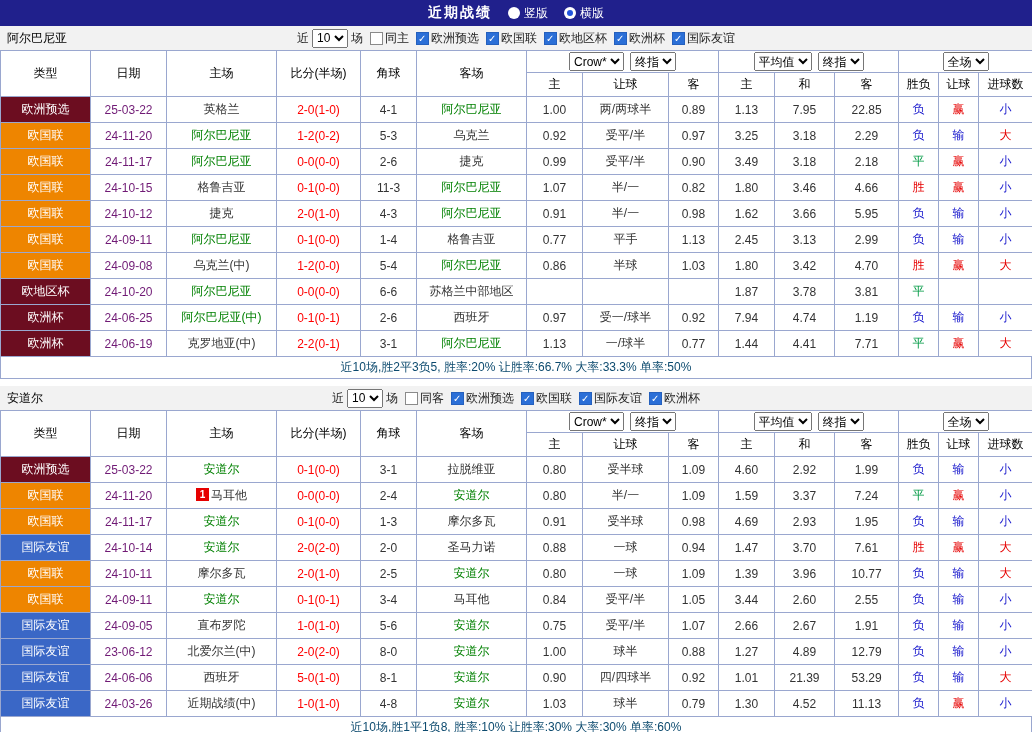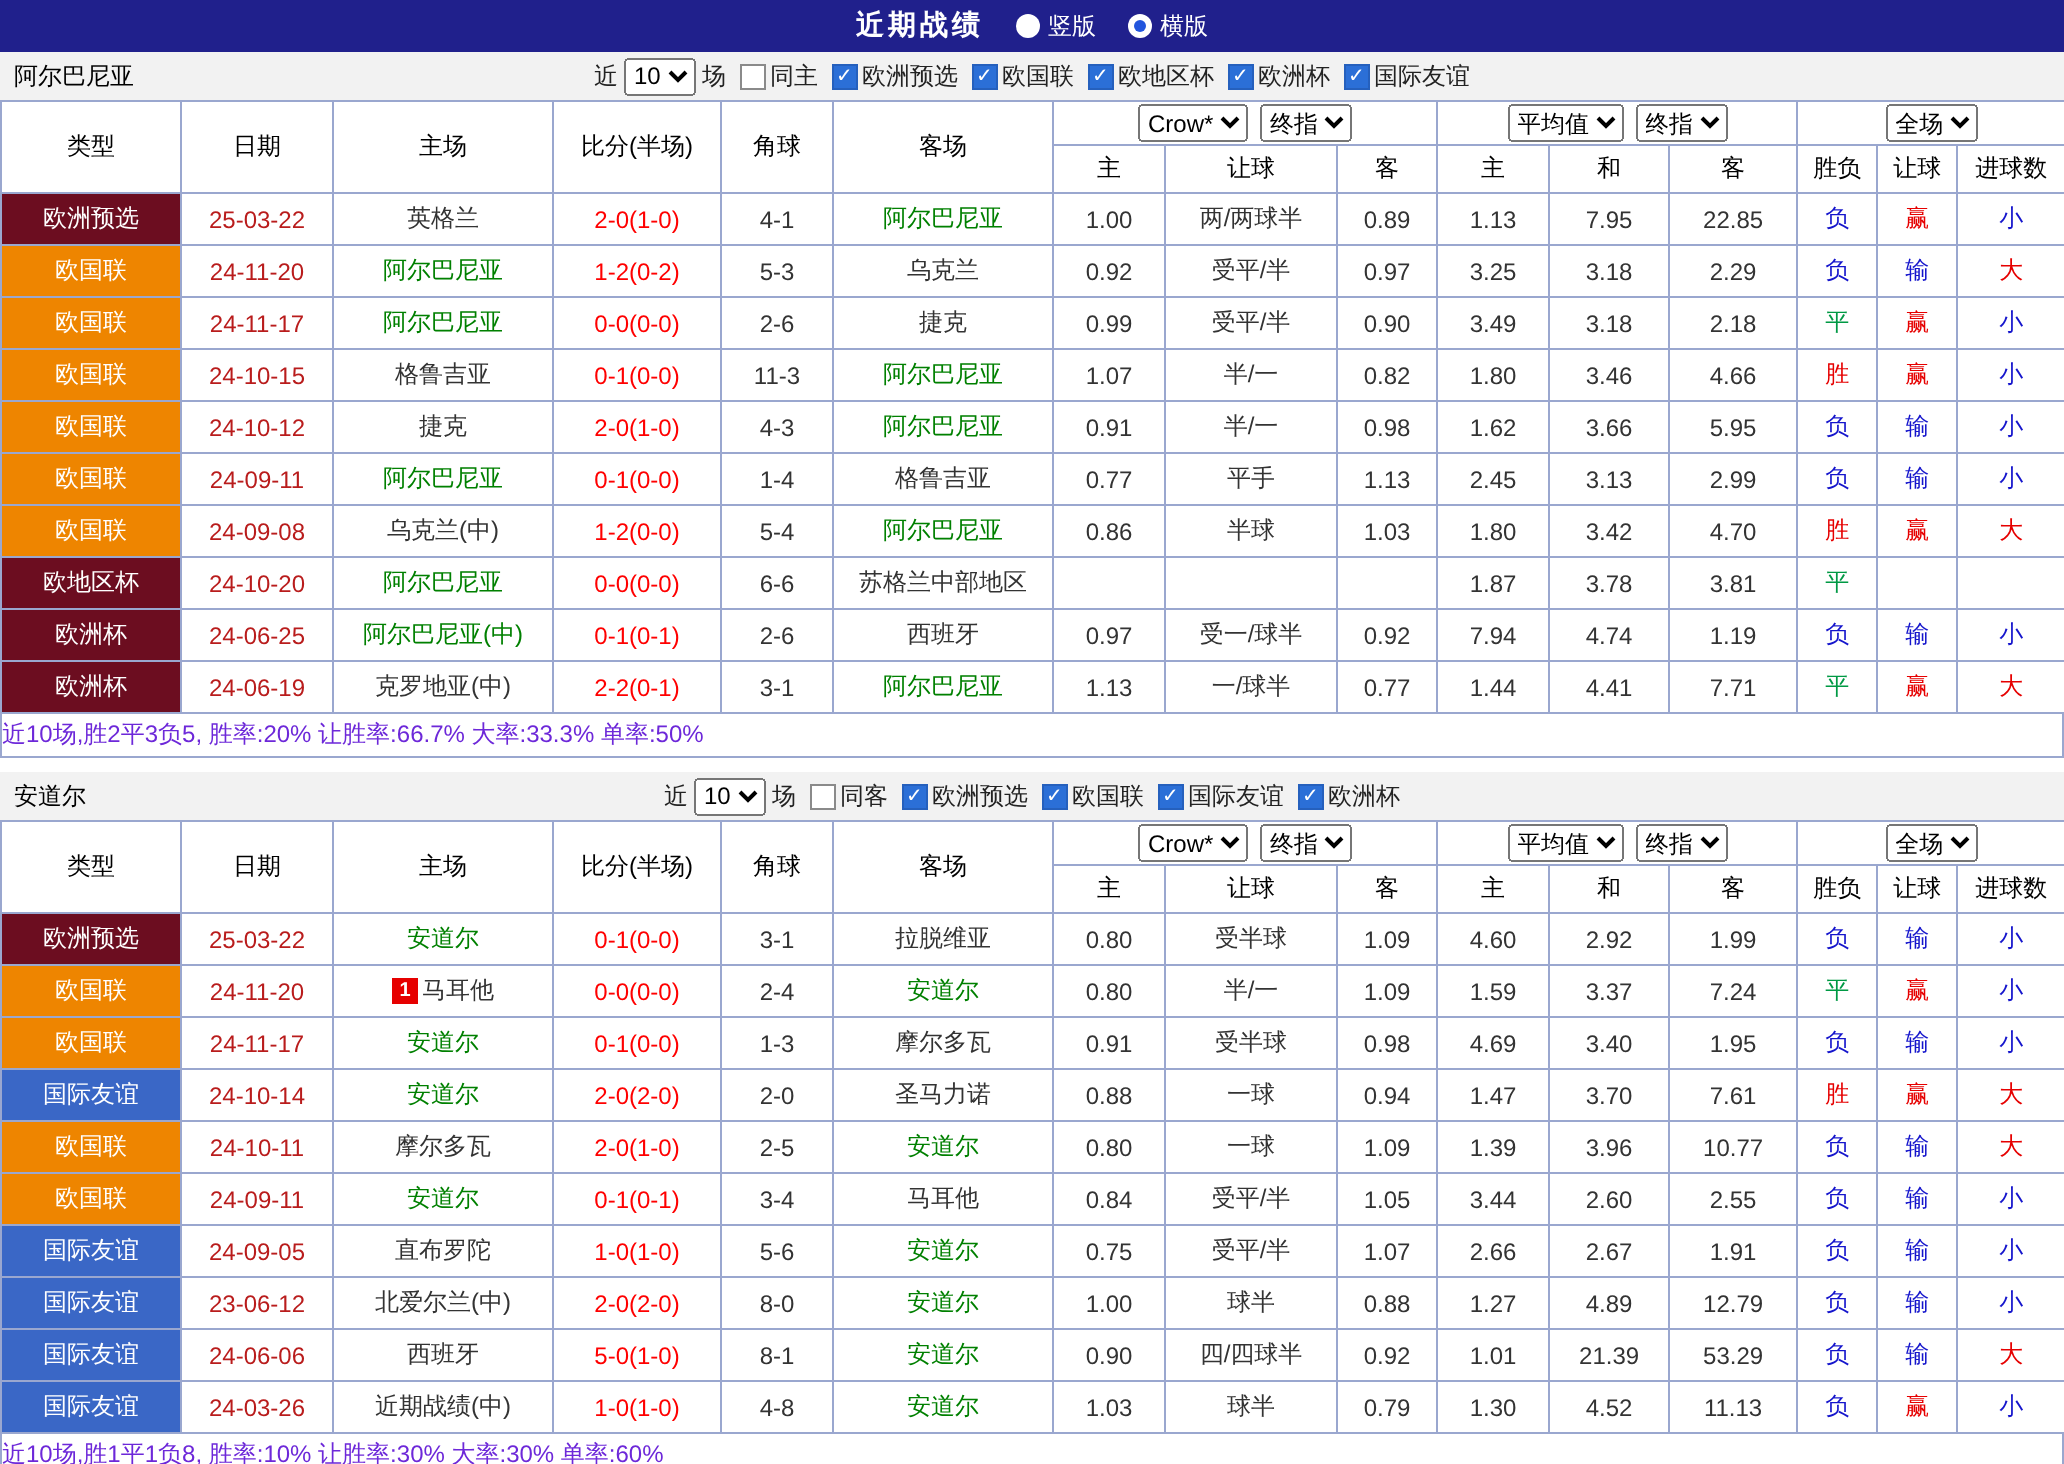--- a/index.html
+++ b/index.html
@@ -22,27 +22,27 @@
   .cb.checked::after{content:"✓";position:absolute;left:1px;top:-1px;color:#fff;font-size:10px;font-weight:bold;line-height:13px}
   .cbl{cursor:pointer}
   
   table.grid{width:100%;border-collapse:collapse;table-layout:fixed}
   .grid th,.grid td{border:1px solid #9aa7cf;text-align:center;overflow:hidden;white-space:nowrap;padding:0 1px}
   .grid th{font-weight:normal;background:#fff;height:22px;color:#000}
   .grid tr.hdr2 th{height:24px}
   .grid td{height:26px;color:#333}
   .selcell select{font-size:12px;height:19px;margin:0 3px}
   td.type{color:#fff}
-  td.date{color:#b91c1c}
+  td.date{color:#701a75}
   td.score{color:#f00;cursor:pointer}
   a.team{text-decoration:none;color:#333;cursor:pointer}
   a.team.green{color:#008000}
   .badge1{display:inline-block;background:#e60000;color:#fff;width:13px;height:13px;line-height:13px;font-size:10px;font-weight:bold;margin-right:2px;vertical-align:1px}
   td.res{font-weight:normal}
-  .summary{height:22px;line-height:21px;color:#6d28d9;border:1px solid #9aa7cf;border-top:0;background:#fff}
+  .summary{height:22px;line-height:21px;text-align:center;color:#0c4a6e;border:1px solid #9aa7cf;border-top:0;background:#fff}
 </style>
 </head>
 <body>
 
 <div class="topbar">
   <span class="title">近期战绩</span>
   <span class="radio-label">
     <span class="radio"></span>
     <span>竖版</span>
   </span>
@@ -391,21 +391,21 @@
             <td class="type" style="background: rgb(238, 133, 0);">欧国联</td>
             <td class="date">24-11-17</td>
             <td><a class="team green">安道尔</a></td>
             <td class="score">0-1(0-0)</td>
             <td>1-3</td>
             <td><a class="team">摩尔多瓦</a></td>
             <td class="num">0.91</td>
             <td class="num">受半球</td>
             <td class="num">0.98</td>
             <td class="num">4.69</td>
-            <td class="num">3.40</td>
+            <td class="num">2.93</td>
             <td class="num">1.95</td>
             <td class="res" style="color: rgb(21, 21, 204);">负</td>
             <td class="res" style="color: rgb(21, 21, 204);">输</td>
             <td class="res" style="color: rgb(21, 21, 204);">小</td>
           </tr>
           <tr>
             <td class="type" style="background: rgb(58, 103, 198);">国际友谊</td>
             <td class="date">24-10-14</td>
             <td><a class="team green">安道尔</a></td>
             <td class="score">2-0(2-0)</td>

